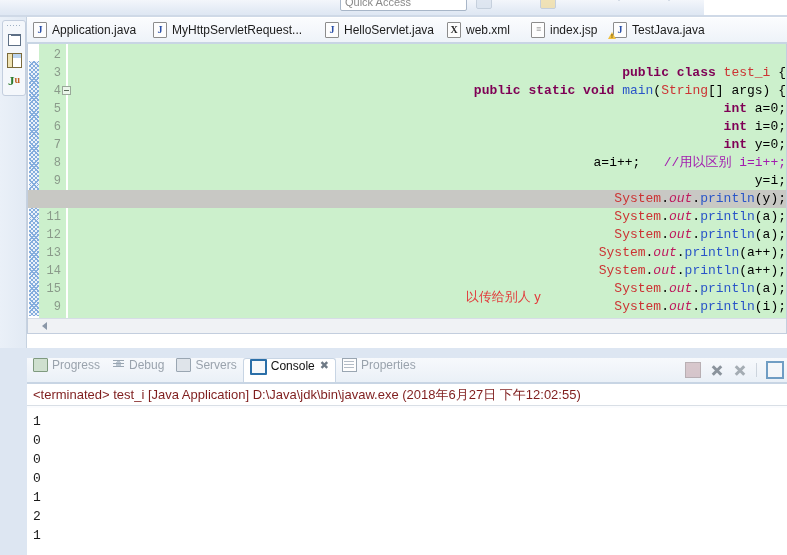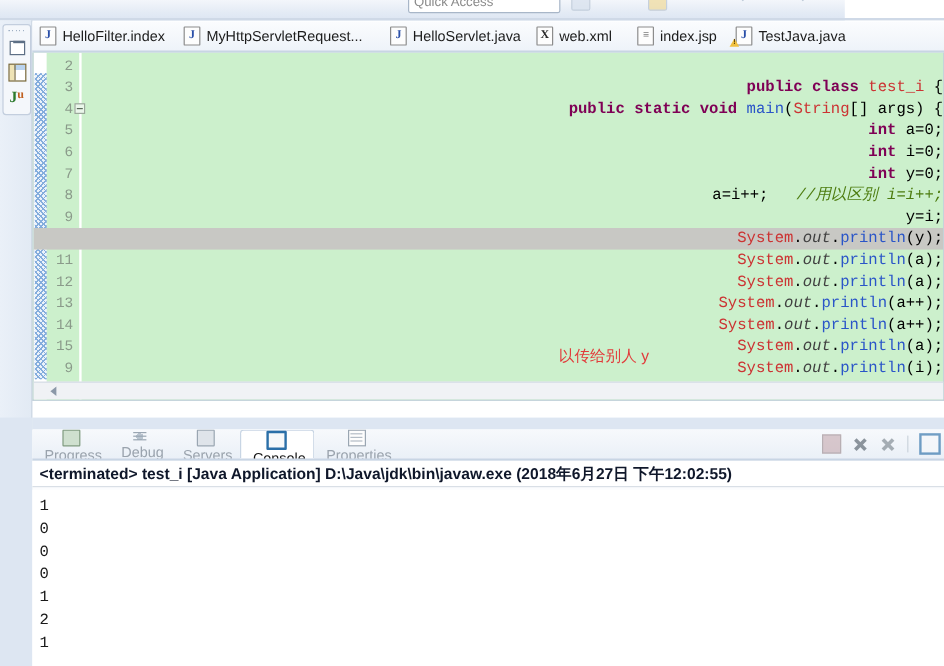--- a/index.html
+++ b/index.html
@@ -279,23 +279,23 @@
   }
   .cl { height: 18px; position: relative; text-align: right; }
   .cl.current {
     background: #c8c8c4;
     margin-left: -42px;
     padding-left: 42px;
     margin-right: 0;
   }
   .kw { color: #7f0055; font-weight: bold; }
   .cls { color: #cc3333; }
-  .sfld { color: #404040; font-style: italic; }
+  .sfld { color: #be185d; font-style: italic; }
   .mth { color: #2a55c8; }
-  .cmt { color: #4d7c0f; font-style: italic; }
+  .cmt { color: #a21caf; }
   .plain { color: #000000; }
 
   .fold-marker {
     position: absolute;
     left: 34px;
     width: 9px; height: 9px;
     border: 1px solid #9aa89a;
     background: #eaf6ea;
     box-sizing: border-box;
   }
@@ -349,27 +349,26 @@
     position: absolute;
     left: 0; top: 0;
     width: 760px; height: 24px;
     background: linear-gradient(to bottom,#f7f9fc 0%,#eaf0f7 100%);
     border-bottom: 2px solid #c8d5e4;
     white-space: nowrap;
     overflow: hidden;
   }
   .ctab {
     display: inline-flex;
-    align-items: center;
+    align-items: flex-start;
     height: 23px;
     padding: 0 6px;
     font-size: 12px;
     color: #9aa3ad;
     vertical-align: top;
-    flex-direction: column;
   }
   .ctab.active {
     color: #121212;
     background: #ffffff;
     border: 1px solid #c8d5e4;
     border-bottom: none;
     border-radius: 3px 3px 0 0;
   }
   .ctab .ctab-label { margin-left: 4px; }
   .ctab .close-x {
@@ -446,27 +445,26 @@
   .ct-xx:after  { transform: rotate(-45deg); }
   .ctool-sep { width: 1px; height: 14px; background: #c3ccd6; opacity: .8; }
   .ct-panel { background: #f6f8fa; border: 2px solid #2b6fa8; }
 
   .console-header {
     position: absolute;
     left: 0; top: 26px;
     width: 760px; height: 22px;
     font-family: "Liberation Sans", sans-serif;
     font-size: 13px;
-    color: #0f172a;
+    color: #7f1d1d;
     padding: 2px 0 0 6px;
     box-sizing: border-box;
     white-space: nowrap;
     border-bottom: 1px solid #d9dfe6;
     background: #ffffff;
-    font-weight: bold;
   }
   .console-out {
     position: absolute;
     left: 0; top: 50px;
     width: 760px; bottom: 0;
     background: #ffffff;
     font-family: "Liberation Mono", monospace;
     font-size: 13px;
     line-height: 19px;
     color: #1a1a1a;
@@ -519,21 +517,21 @@
     </div>
   </div>
 </div>
 
 <div class="editor-wrap">
 
   <div class="tab-bar" id="editor-tabs"><div class="tab" style="width: 120px;">
         <span class="ficon java">
           <span class="glyph">J</span>
         </span>
-        <span class="tab-label">HelloFilter.index</span>
+        <span class="tab-label">Application.java</span>
       </div><div class="tab" style="width: 172px;">
         <span class="ficon java">
           <span class="glyph">J</span>
         </span>
         <span class="tab-label">MyHttpServletRequest...</span>
       </div><div class="tab" style="width: 122px;">
         <span class="ficon java">
           <span class="glyph">J</span>
         </span>
         <span class="tab-label">HelloServlet.java</span>

